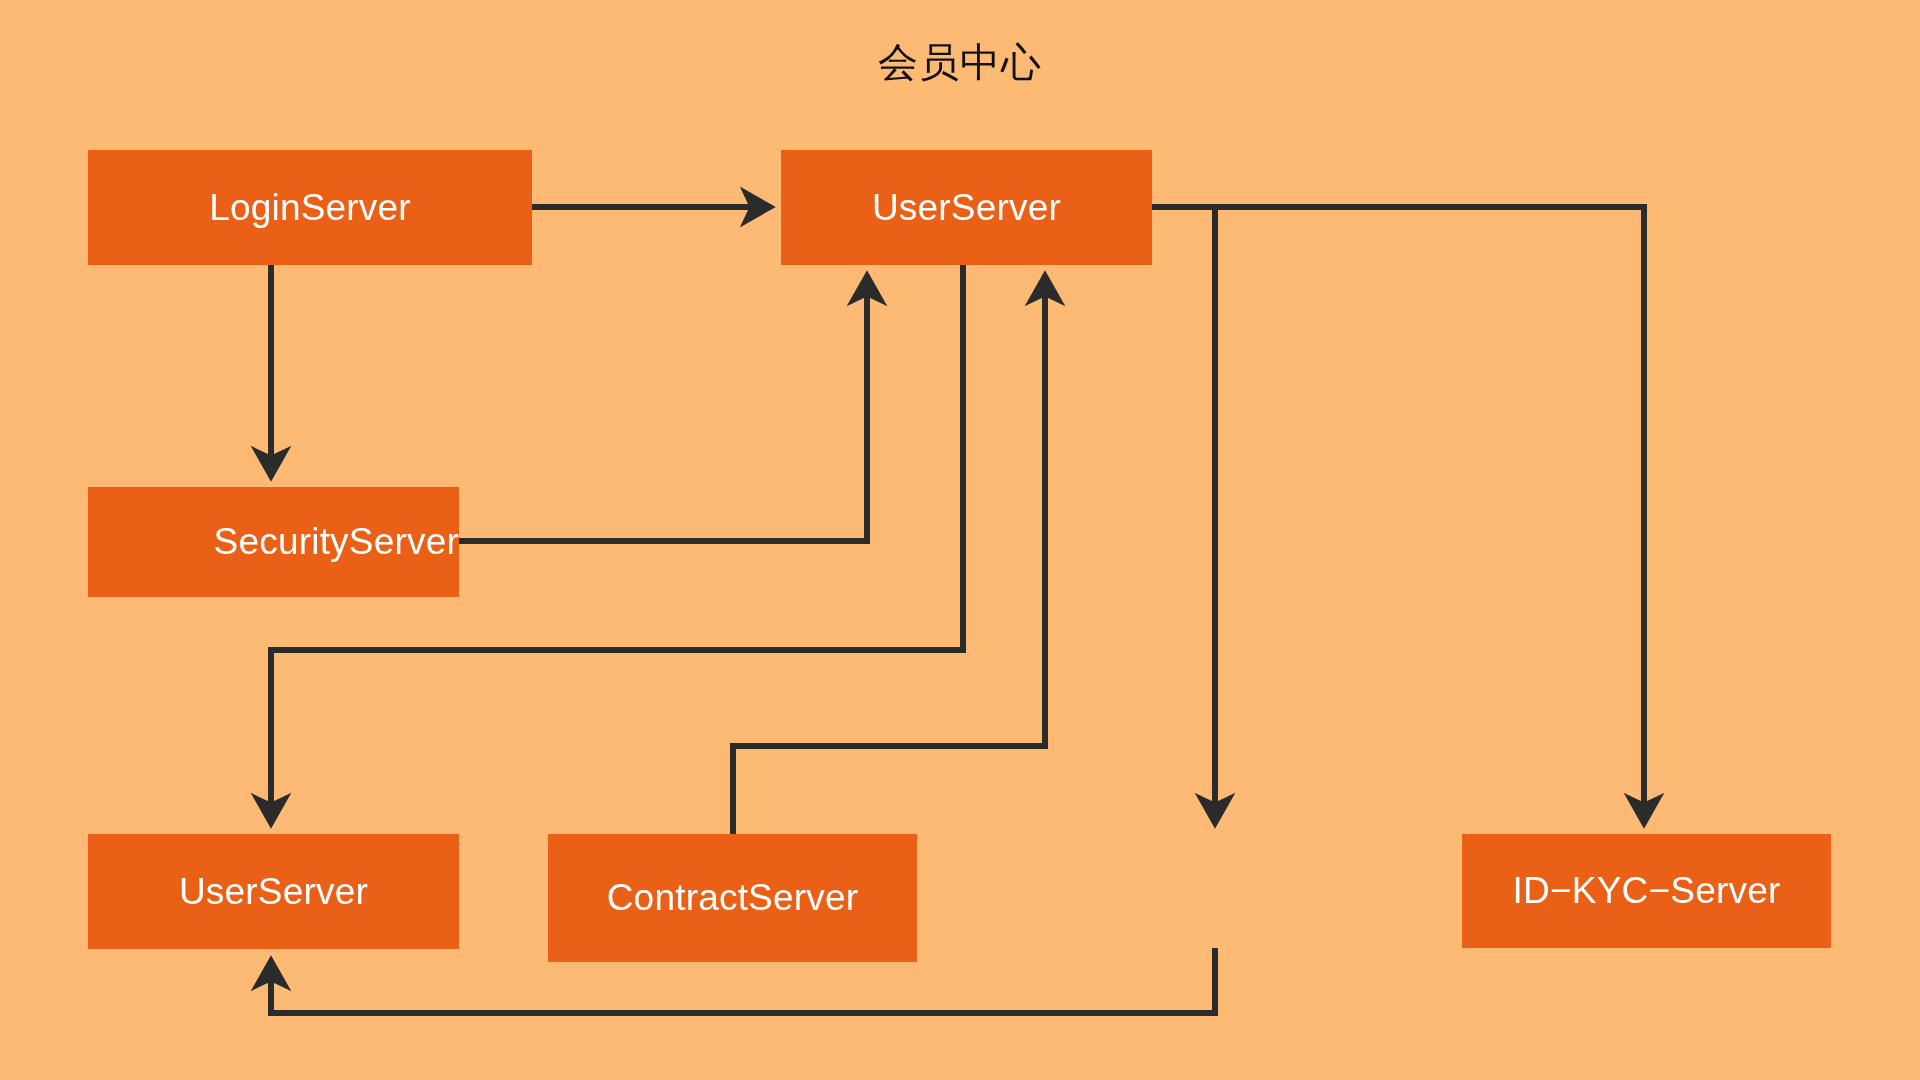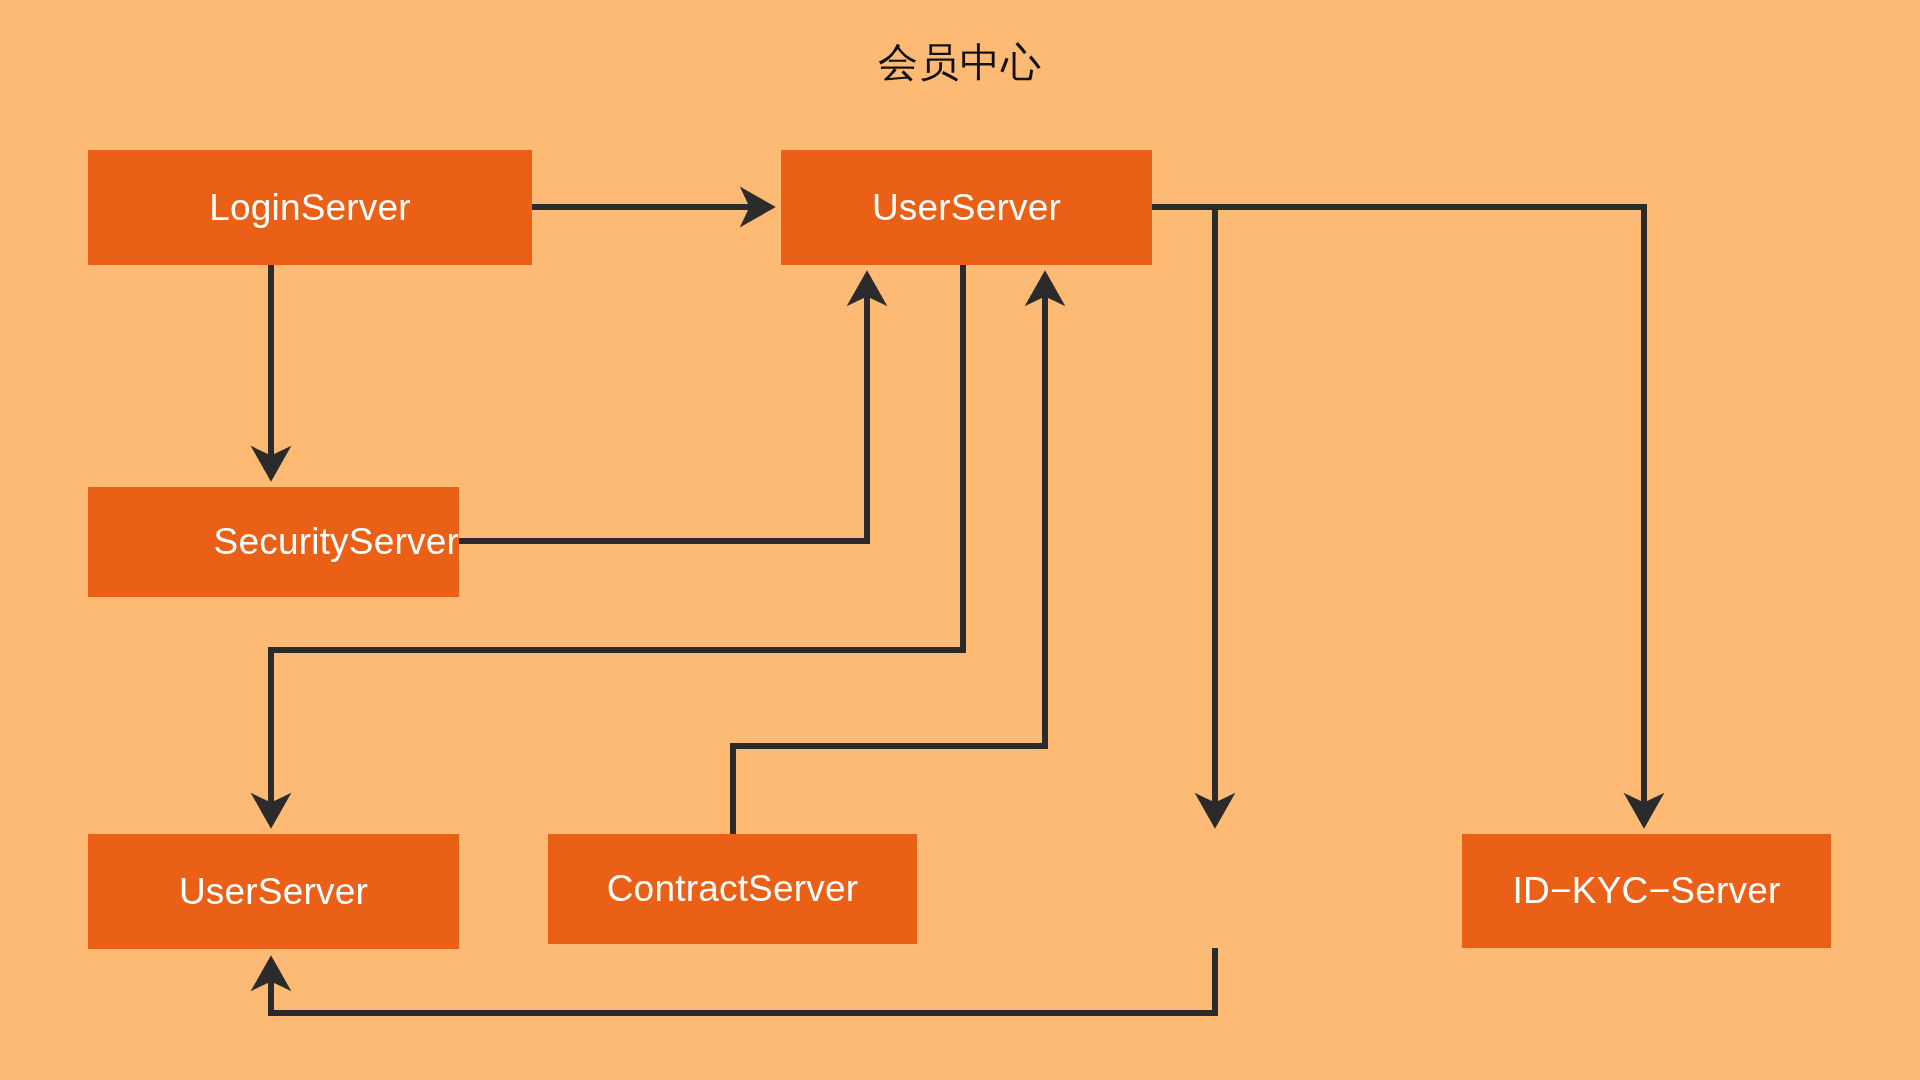--- a/index.html
+++ b/index.html
@@ -102,21 +102,21 @@
   </div>
 
   <div class="node-box" style="left:88px; top:487px; width:371px; height:110px;justify-content:flex-end;">
     <span class="node-label">SecurityServer</span>
   </div>
 
   <div class="node-box" style="left:88px; top:834px; width:371px; height:115px;">
     <span class="node-label">UserServer</span>
   </div>
 
-  <div class="node-box" style="left:548px; top:834px; width:369px; height:110px;">
+  <div class="node-box" style="left:548px; top:834px; width:369px; height:128px;">
     <span class="node-label">ContractServer</span>
   </div>
 
 
   <div class="node-box" style="left:1462px; top:834px; width:369px; height:114px;">
     <span class="node-label">ID−KYC−Server</span>
   </div>
 
 </div>
 

